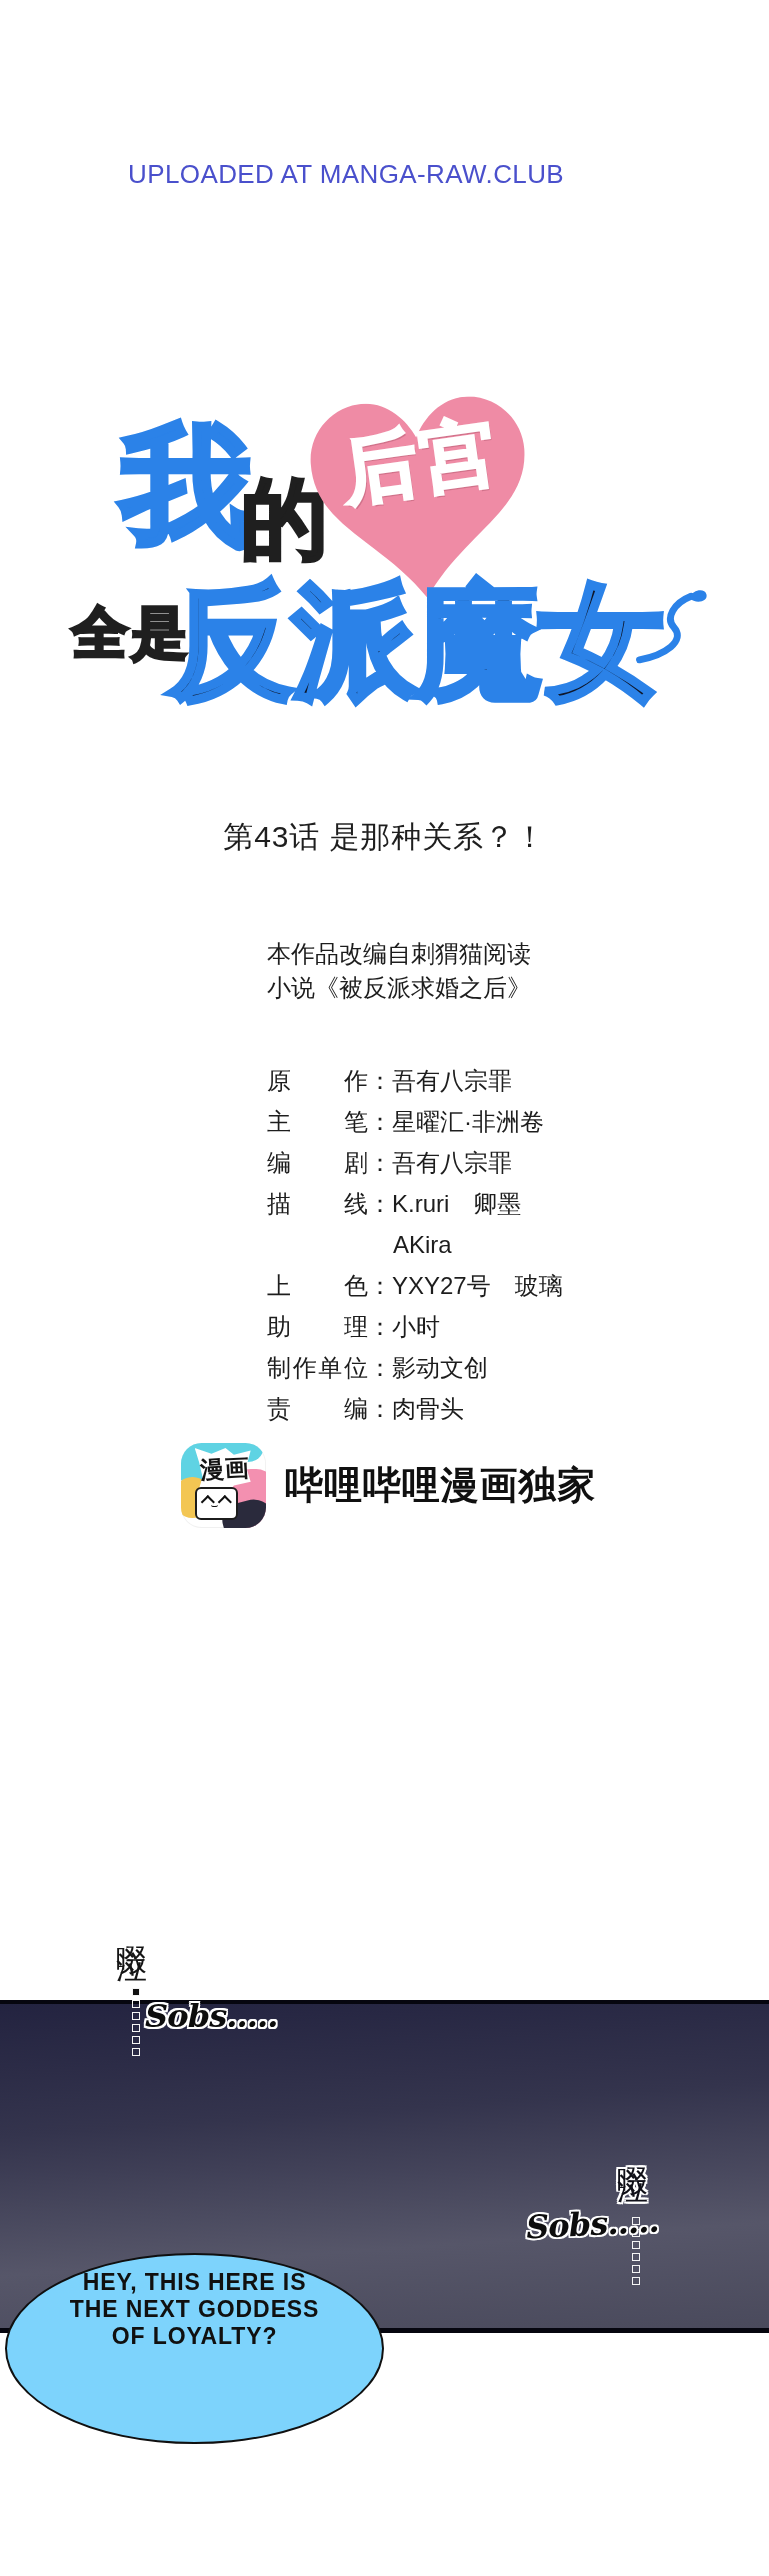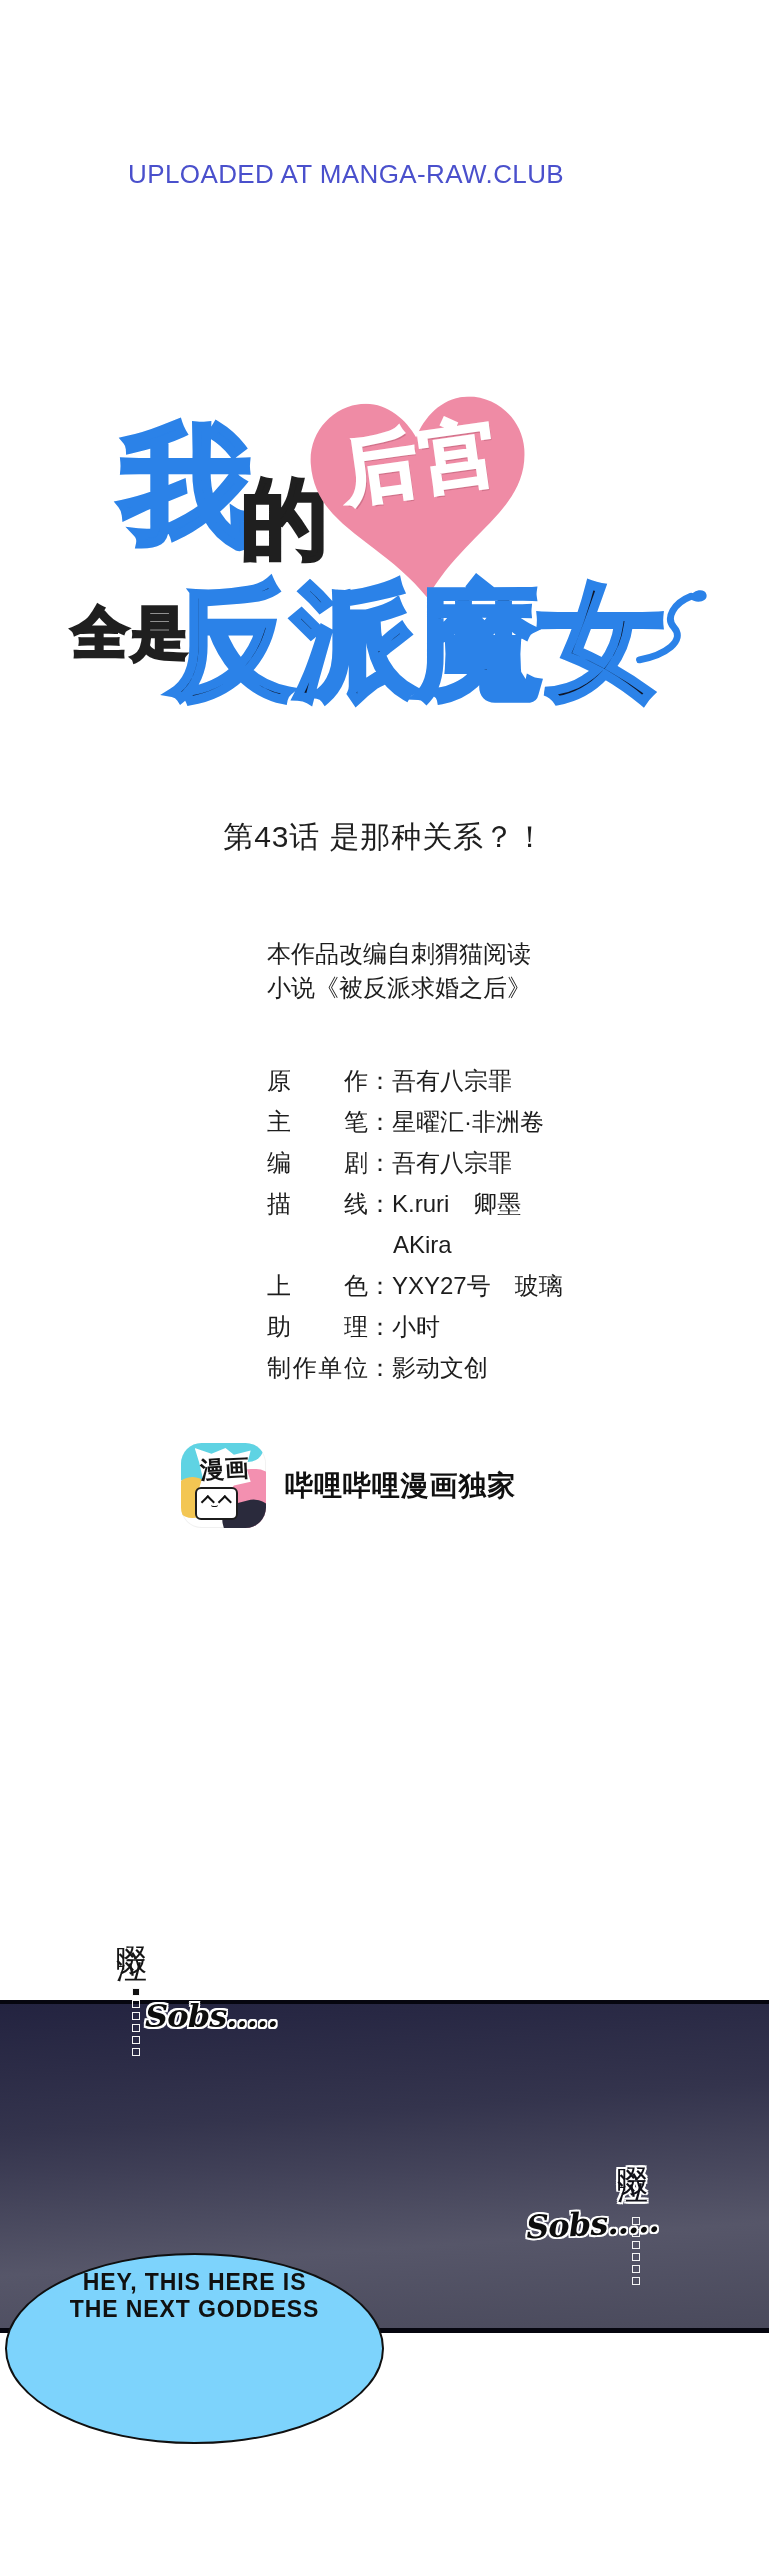--- a/index.html
+++ b/index.html
@@ -58,21 +58,21 @@
                                 70% 78%,55% 100%,30% 84%,5% 95%,14% 60%);}
   .bili-manga{position:absolute;left:19px;top:10.3px;font-size:24px;font-weight:bold;color:#141414;
               transform:rotate(-3deg);letter-spacing:0.9px;}
   .bili-tv{position:absolute;left:13.7px;bottom:8.5px;width:39px;height:29px;background:#ffffff;
            border:2.6px solid #1c1c1c;border-radius:6px;}
   .bili-eye{position:absolute;top:8.5px;width:7.7px;height:7.7px;border-top:2.6px solid #111;
             border-left:2.6px solid #111;transform:rotate(45deg);}
   .bili-eye.l{left:6px;} .bili-eye.r{right:6px;}
   .bili-mouth{position:absolute;left:14.5px;top:14.5px;width:6.8px;height:3.4px;
               border-bottom:1.7px solid #111;border-radius:50%;}
-  .brand{font-size:28px;font-weight:bold;color:#101010;letter-spacing:0.9px;}
+  .brand{font-size:38px;font-weight:bold;color:#101010;letter-spacing:0.9px;}
 
   .copyright{position:absolute;left:0;top:1556px;width:769px;text-align:center;
              font-size:19.7px;color:#2f2f2f;letter-spacing:0.4px;}
 
   
   .panel{position:absolute;left:0;top:2000px;width:769px;height:333px;box-sizing:border-box;
          border-top:4.3px solid #06060f;border-bottom:5.1px solid #06060f;
          background:linear-gradient(176deg,#232340 0%,#34344d 35%,#565669 72%,#4a4a5c 100%);}
 
   
@@ -154,20 +154,23 @@
     </div>
     <div class="credit-row">
       <span class="clabel">上色</span><span class="colon">：</span><span class="cvalue">YXY27号　玻璃</span>
     </div>
     <div class="credit-row">
       <span class="clabel">助理</span><span class="colon">：</span><span class="cvalue">小时</span>
     </div>
     <div class="credit-row">
       <span class="clabel">制作单位</span><span class="colon">：</span><span class="cvalue">影动文创</span>
     </div>
+    <div class="credit-row">
+      <span class="clabel">责编</span><span class="colon">：</span><span class="cvalue">肉骨头</span>
+    </div>
   </div>
 
   <div class="pub">
     <div class="bili-icon">
       <div class="bili-cyan"></div>
       <div class="bili-cyan2"></div>
       <div class="bili-yellow"></div>
       <div class="bili-pink"></div>
       <div class="bili-navy"></div>
       <div class="bili-burst"></div>
@@ -203,17 +206,18 @@
       <i></i>
       <i></i>
       <i></i>
   </div>
   <div class="sobs right">Sobs.....</div>
 
   <div class="bubble">
     <div class="bubble-text">
       <div>HEY, THIS HERE IS</div>
       <div>THE NEXT GODDESS</div>
+      <div>OF LOYALTY?</div>
     </div>
   </div>
 
 </div>
 
 
 </body></html>

